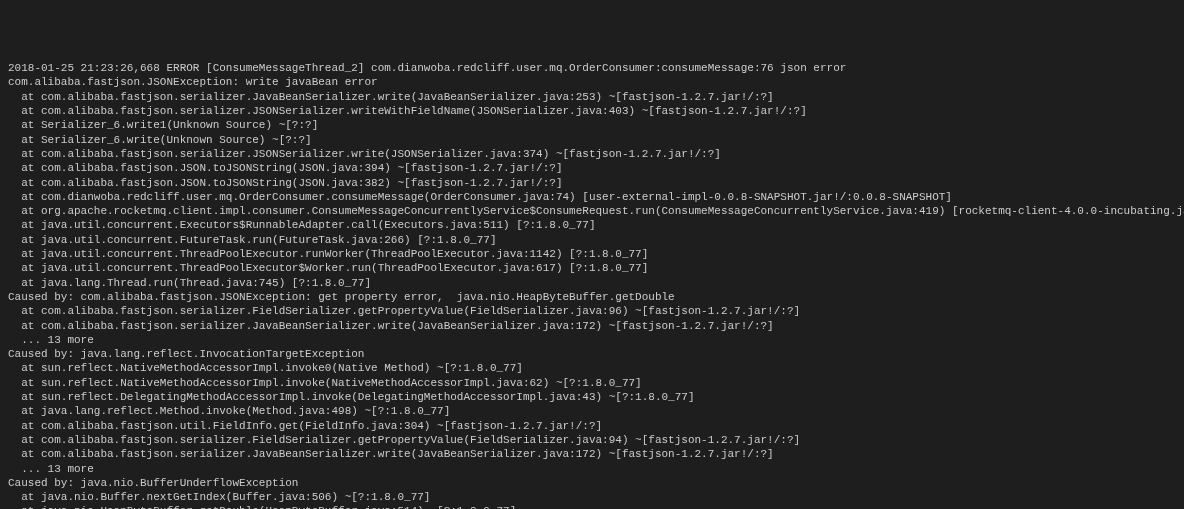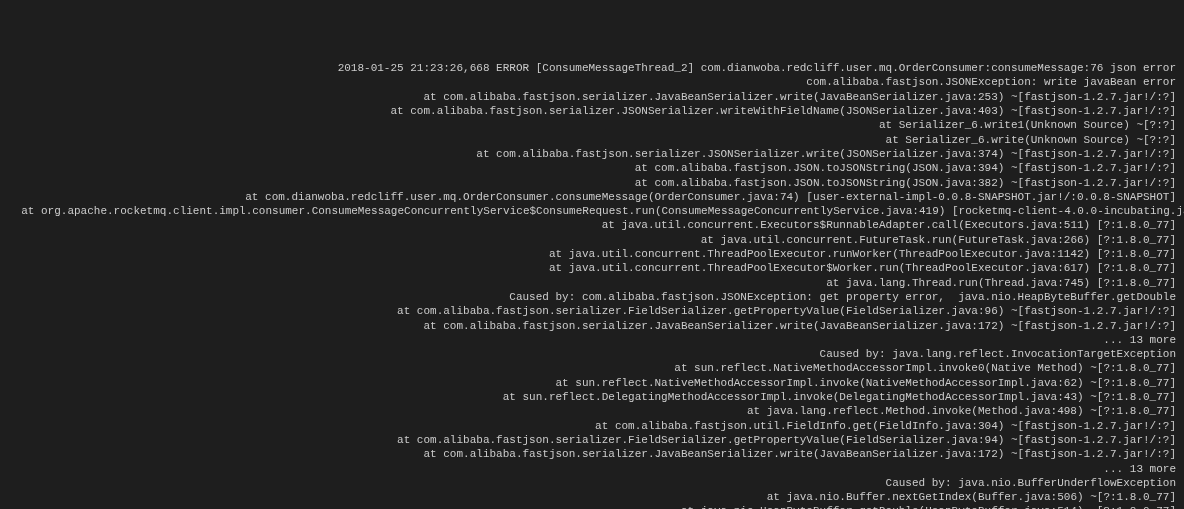--- a/index.html
+++ b/index.html
@@ -17,21 +17,20 @@
       white-space: pre;
       overflow-x: auto;
       position: relative;
     }
     .log-container {
       white-space: pre;
     }
     .log-line {
       display: block;
       white-space: pre;
-      text-align: right;
     }
   </style>
 </head>
 <body>
 
 
 
 <div class="log-container" id="log-output"><span class="log-line">2018-01-25 21:23:26,668 ERROR [ConsumeMessageThread_2] com.dianwoba.redcliff.user.mq.OrderConsumer:consumeMessage:76 json error</span><span class="log-line">com.alibaba.fastjson.JSONException: write javaBean error</span><span class="log-line">  at com.alibaba.fastjson.serializer.JavaBeanSerializer.write(JavaBeanSerializer.java:253) ~[fastjson-1.2.7.jar!/:?]</span><span class="log-line">  at com.alibaba.fastjson.serializer.JSONSerializer.writeWithFieldName(JSONSerializer.java:403) ~[fastjson-1.2.7.jar!/:?]</span><span class="log-line">  at Serializer_6.write1(Unknown Source) ~[?:?]</span><span class="log-line">  at Serializer_6.write(Unknown Source) ~[?:?]</span><span class="log-line">  at com.alibaba.fastjson.serializer.JSONSerializer.write(JSONSerializer.java:374) ~[fastjson-1.2.7.jar!/:?]</span><span class="log-line">  at com.alibaba.fastjson.JSON.toJSONString(JSON.java:394) ~[fastjson-1.2.7.jar!/:?]</span><span class="log-line">  at com.alibaba.fastjson.JSON.toJSONString(JSON.java:382) ~[fastjson-1.2.7.jar!/:?]</span><span class="log-line">  at com.dianwoba.redcliff.user.mq.OrderConsumer.consumeMessage(OrderConsumer.java:74) [user-external-impl-0.0.8-SNAPSHOT.jar!/:0.0.8-SNAPSHOT]</span><span class="log-line">  at org.apache.rocketmq.client.impl.consumer.ConsumeMessageConcurrentlyService$ConsumeRequest.run(ConsumeMessageConcurrentlyService.java:419) [rocketmq-client-4.0.0-incubating.jar!/:4.0.0-incubating]</span><span class="log-line">  at java.util.concurrent.Executors$RunnableAdapter.call(Executors.java:511) [?:1.8.0_77]</span><span class="log-line">  at java.util.concurrent.FutureTask.run(FutureTask.java:266) [?:1.8.0_77]</span><span class="log-line">  at java.util.concurrent.ThreadPoolExecutor.runWorker(ThreadPoolExecutor.java:1142) [?:1.8.0_77]</span><span class="log-line">  at java.util.concurrent.ThreadPoolExecutor$Worker.run(ThreadPoolExecutor.java:617) [?:1.8.0_77]</span><span class="log-line">  at java.lang.Thread.run(Thread.java:745) [?:1.8.0_77]</span><span class="log-line">Caused by: com.alibaba.fastjson.JSONException: get property error,  java.nio.HeapByteBuffer.getDouble</span><span class="log-line">  at com.alibaba.fastjson.serializer.FieldSerializer.getPropertyValue(FieldSerializer.java:96) ~[fastjson-1.2.7.jar!/:?]</span><span class="log-line">  at com.alibaba.fastjson.serializer.JavaBeanSerializer.write(JavaBeanSerializer.java:172) ~[fastjson-1.2.7.jar!/:?]</span><span class="log-line">  ... 13 more</span><span class="log-line">Caused by: java.lang.reflect.InvocationTargetException</span><span class="log-line">  at sun.reflect.NativeMethodAccessorImpl.invoke0(Native Method) ~[?:1.8.0_77]</span><span class="log-line">  at sun.reflect.NativeMethodAccessorImpl.invoke(NativeMethodAccessorImpl.java:62) ~[?:1.8.0_77]</span><span class="log-line">  at sun.reflect.DelegatingMethodAccessorImpl.invoke(DelegatingMethodAccessorImpl.java:43) ~[?:1.8.0_77]</span><span class="log-line">  at java.lang.reflect.Method.invoke(Method.java:498) ~[?:1.8.0_77]</span><span class="log-line">  at com.alibaba.fastjson.util.FieldInfo.get(FieldInfo.java:304) ~[fastjson-1.2.7.jar!/:?]</span><span class="log-line">  at com.alibaba.fastjson.serializer.FieldSerializer.getPropertyValue(FieldSerializer.java:94) ~[fastjson-1.2.7.jar!/:?]</span><span class="log-line">  at com.alibaba.fastjson.serializer.JavaBeanSerializer.write(JavaBeanSerializer.java:172) ~[fastjson-1.2.7.jar!/:?]</span><span class="log-line">  ... 13 more</span><span class="log-line">Caused by: java.nio.BufferUnderflowException</span><span class="log-line">  at java.nio.Buffer.nextGetIndex(Buffer.java:506) ~[?:1.8.0_77]</span><span class="log-line">  at java.nio.HeapByteBuffer.getDouble(HeapByteBuffer.java:514) ~[?:1.8.0_77]</span></div>
 
 

